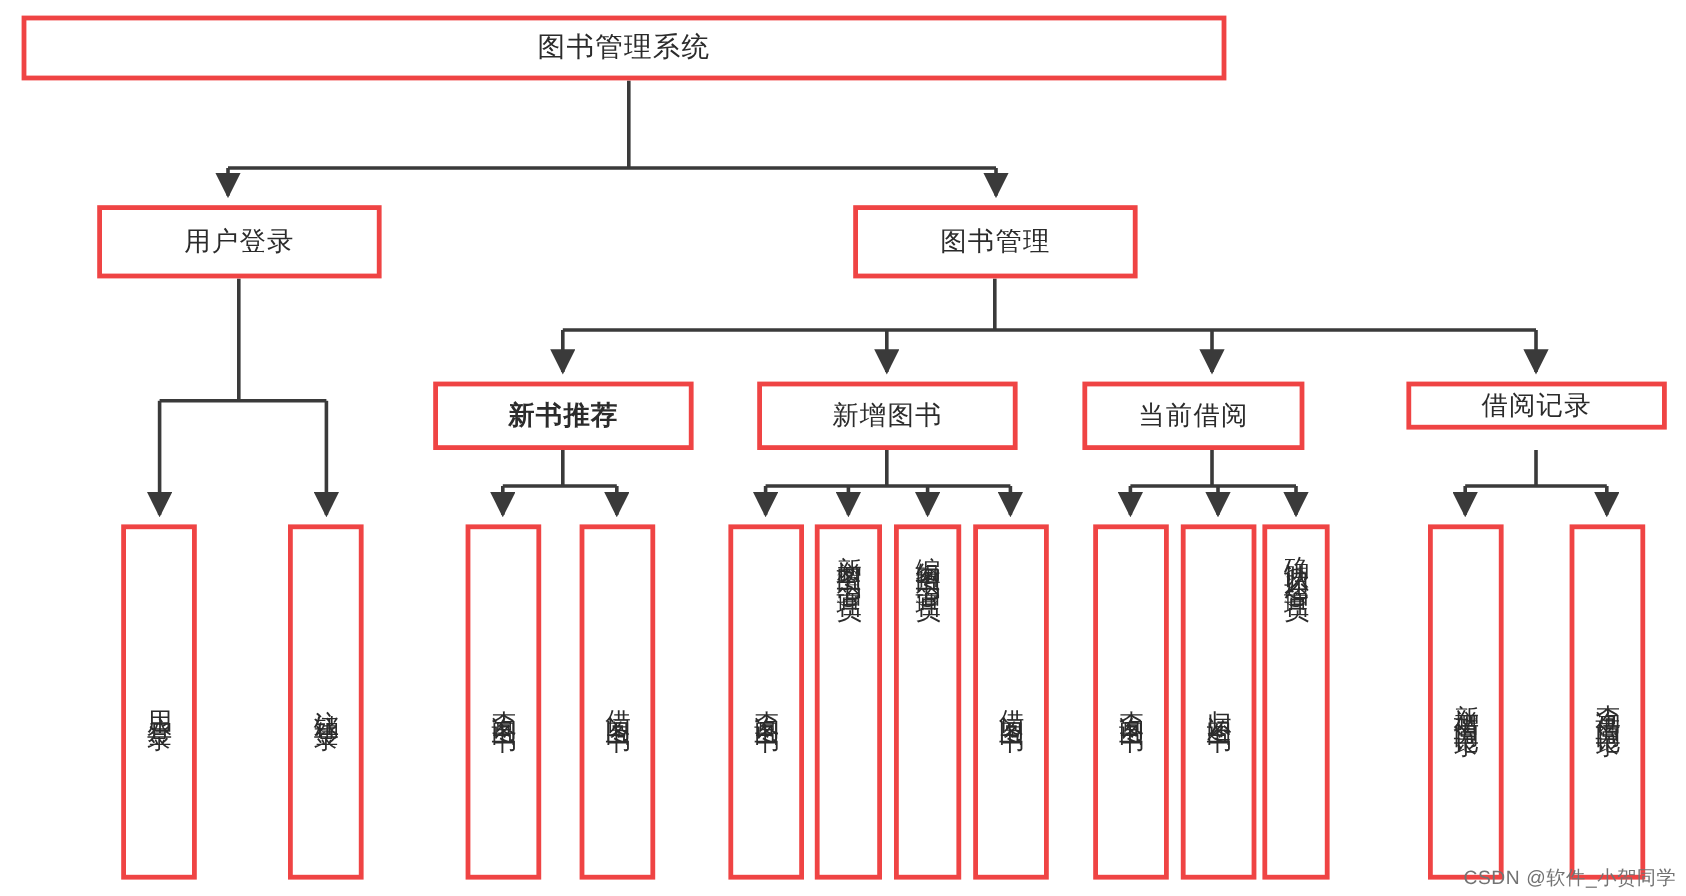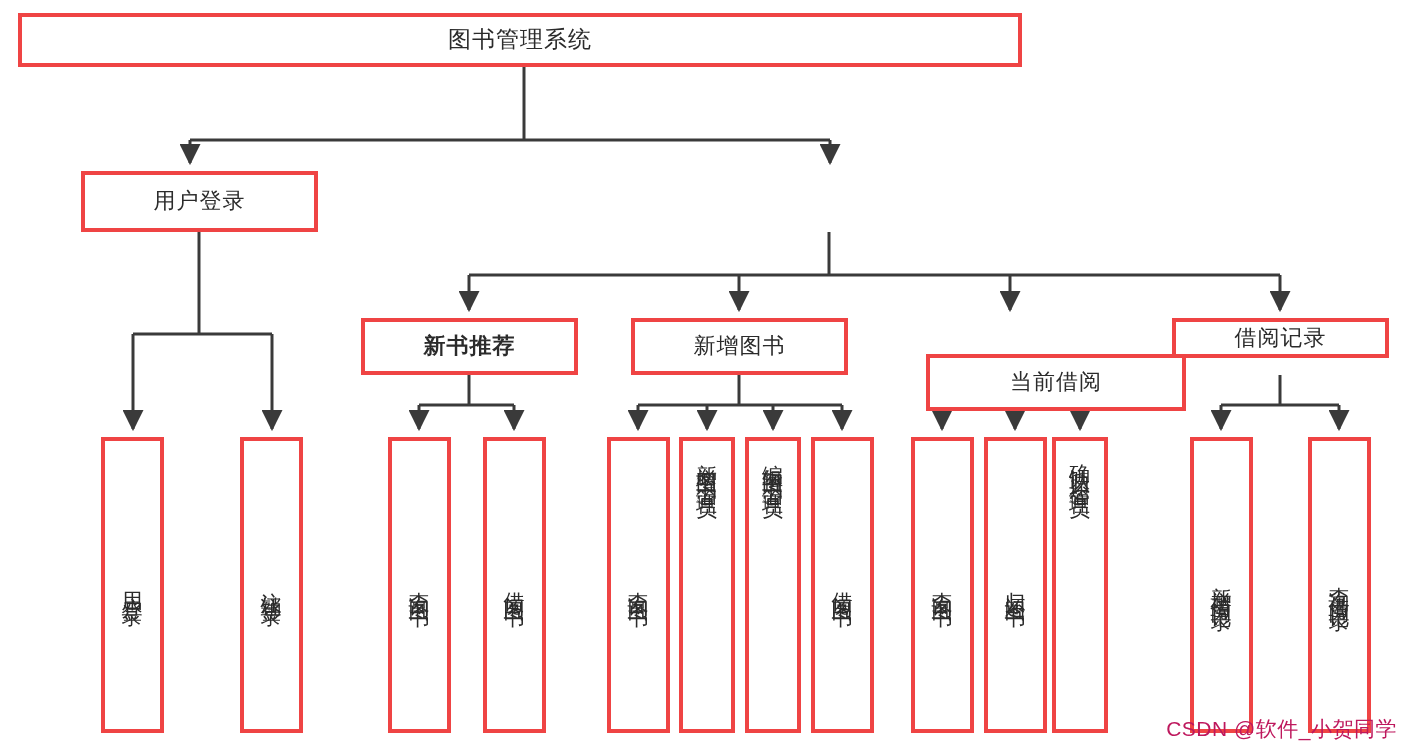--- a/index.html
+++ b/index.html
@@ -61,22 +61,22 @@
     transform: none;
   }
   .node.leaf.center {
     align-items: center;
     padding-top: 0;
   }
   .watermark {
     position: absolute;
     right: 8px;
     bottom: 4px;
-    font-size: 21px;
-    color: #be185d;
+    font-size: 16px;
+    color: #737373;
     letter-spacing: 0.5px;
     white-space: nowrap;
     user-select: none;
   }
 </style>
 </head>
 <body>
 
 <div id="canvas">
 
@@ -131,28 +131,31 @@
     </g>
   </svg>
 
   <div class="node root" style="left:18px; top:13px; width:1004px; height:54px;">
     <span class="label">图书管理系统</span>
   </div>
 
   <div class="node lvl2" style="left:81px; top:171px; width:237px; height:61px;">
     <span class="label">用户登录</span>
   </div>
+  <div class="node lvl2" style="left:711px; top:171px; width:237px; height:61px;">
+    <span class="label">图书管理</span>
+  </div>
 
   <div class="node lvl2" style="left:361px; top:318px; width:217px; height:57px;font-weight:bold;">
     <span class="label">新书推荐</span>
   </div>
   <div class="node lvl2" style="left:631px; top:318px; width:217px; height:57px;">
     <span class="label">新增图书</span>
   </div>
-  <div class="node lvl2" style="left:926px; top:318px; width:260px; height:57px;margin-top:36px;">
+  <div class="node lvl2" style="left:902px; top:318px; width:185px; height:57px;">
     <span class="label">当前借阅</span>
   </div>
   <div class="node lvl2" style="left:1172px; top:318px; width:217px; height:40px;">
     <span class="label">借阅记录</span>
   </div>
 
   <div class="node leaf center" style="left:101px; top:437px; width:63px; height:296px;">
     <span class="label">用户登录</span>
   </div>
   <div class="node leaf center" style="left:240px; top:437px; width:63px; height:296px;">

